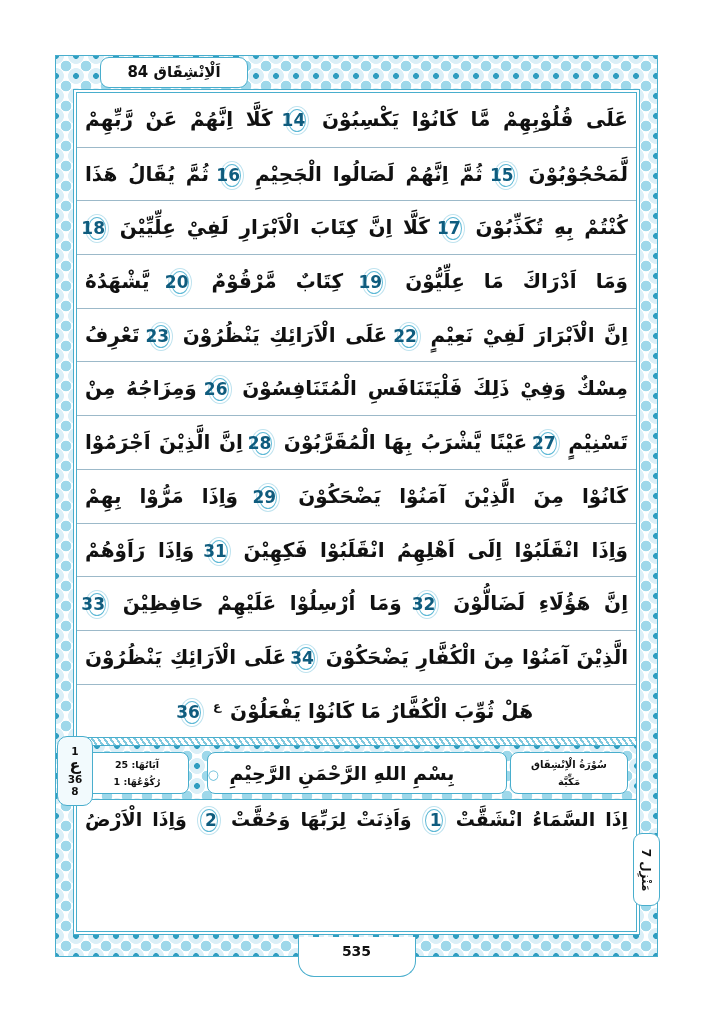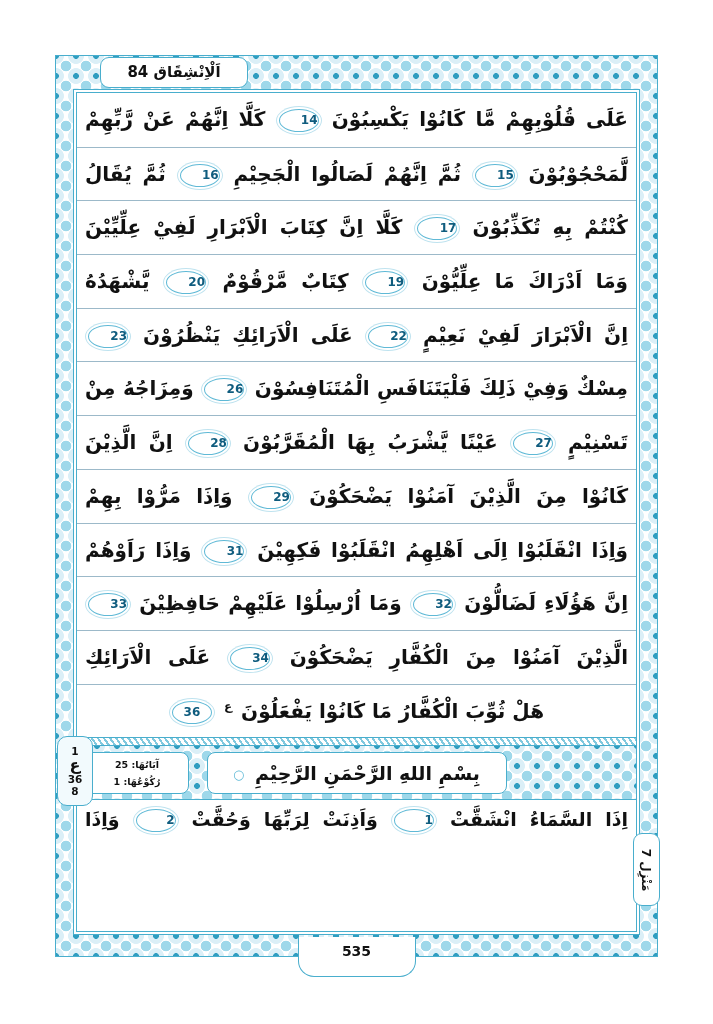--- a/index.html
+++ b/index.html
@@ -42,41 +42,41 @@
     box-sizing:border-box;height:53.7px;line-height:53.7px;padding:0 8px;
     font-weight:bold;font-size:20px;color:var(--text);
     text-align:justify;text-align-last:justify;overflow:hidden;
   }
   .main-area .line + .line{border-top:1px solid var(--rule);}
   .lower-area .line{height:39.5px;line-height:39.5px;font-size:19px;}
   .lower-area .line + .line{border-top:1px solid var(--rule);}
   .line.center{text-align:center;text-align-last:center;}
 
   .verse-medallion{
-    display:inline-block;width:40px;height:23px;box-sizing:border-box;margin:0 3px;
+    display:inline-block;width:18px;height:23px;box-sizing:border-box;margin:0 3px;
     border:1.4px solid var(--verse-circle);border-radius:50%;background:#ffffff;
     box-shadow:0 0 0 2px #ffffff, 0 0 0 3px var(--accent-light);
-    font-size:12px;line-height:20px;text-align:center;vertical-align:middle;
+    font-size:17px;line-height:20px;text-align:center;vertical-align:middle;
     color:#0f5c7e;font-weight:bold;
   }
   .ain-mark{font-size:12px;vertical-align:super;line-height:normal;margin:0 2px;}
 
   .hatch{
     height:9px;box-sizing:border-box;
     border-top:1px solid var(--accent);border-bottom:1px solid var(--accent);
     background:repeating-linear-gradient(55deg,#7fc8de 0 2px,#ffffff 2px 5px);
   }
   .surah-band{position:relative;height:54px;box-sizing:border-box;border-bottom:1px solid var(--accent);}
   .cart{
     position:absolute;top:6px;box-sizing:border-box;background:#ffffff;
     border:1px solid var(--accent);border-radius:8px;color:var(--text);
   }
   .cart-name{right:8px;width:118px;height:42px;text-align:center;font-size:10px;font-weight:bold;line-height:1.7;padding-top:3px;}
   .cart-ayat{left:8px;width:104px;height:42px;text-align:center;font-size:9.5px;font-weight:bold;line-height:1.8;padding-top:3px;}
-  .cart-bismillah{left:50%;transform:translateX(-50%);width:300px;height:42px;text-align:center;font-size:19px;font-weight:bold;line-height:40px;white-space:nowrap;}
+  .cart-bismillah{left:50%;transform:translateX(-50%);width:300px;height:42px;text-align:left;font-size:19px;font-weight:bold;line-height:40px;white-space:nowrap;}
   .bismillah-circle{color:var(--verse-circle);font-size:13px;vertical-align:middle;margin-right:4px;}
 
   .tab{
     position:absolute;background:#ffffff;border:1.5px solid var(--accent);
     text-align:center;font-weight:bold;color:var(--text);box-sizing:border-box;z-index:3;
   }
   .surah-tab{left:100px;top:57px;width:148px;height:31px;border-radius:9px;font-size:15px;line-height:28px;}
   .juz-tab{right:92px;top:55px;width:132px;height:33px;border-radius:10px;font-size:16px;line-height:30px;}
   .page-tab{left:50%;transform:translateX(-50%);bottom:47px;width:118px;height:40px;border-top:none;border-radius:0 0 16px 16px;font-size:14px;line-height:28px;}
 
@@ -114,20 +114,24 @@
           <div class="line"><span class="txt">كَانُوْا مِنَ الَّذِيْنَ آمَنُوْا يَضْحَكُوْنَ</span> <span class="verse-medallion">29</span> <span class="txt">وَاِذَا مَرُّوْا بِهِمْ يَتَغَامَزُوْنَ</span>  </div>
           <div class="line"><span class="txt">وَاِذَا انْقَلَبُوْا اِلَى اَهْلِهِمُ انْقَلَبُوْا فَكِهِيْنَ</span> <span class="verse-medallion">31</span> <span class="txt">وَاِذَا رَاَوْهُمْ قَالُوْا</span> </div>
           <div class="line"><span class="txt">اِنَّ هَؤُلَاءِ لَضَالُّوْنَ</span> <span class="verse-medallion">32</span> <span class="txt">وَمَا اُرْسِلُوْا عَلَيْهِمْ حَافِظِيْنَ</span> <span class="verse-medallion">33</span>  </div>
           <div class="line"><span class="txt">الَّذِيْنَ آمَنُوْا مِنَ الْكُفَّارِ يَضْحَكُوْنَ</span> <span class="verse-medallion">34</span> <span class="txt">عَلَى الْاَرَائِكِ يَنْظُرُوْنَ</span>  </div>
           <div class="line center"><span class="txt">هَلْ ثُوِّبَ الْكُفَّارُ مَا كَانُوْا يَفْعَلُوْنَ</span> <span class="ain-mark">ع</span> <span class="verse-medallion">36</span> </div>
         </div>
 
       <div class="hatch"></div>
 
       <div class="surah-band pattern">
+        <div class="cart cart-name">
+          <div>سُوْرَةُ الْاِنْشِقَاق</div>
+          <div>مَكِّيَّة</div>
+        </div>
         <div class="cart cart-bismillah">
           <span>بِسْمِ اللهِ الرَّحْمَنِ الرَّحِيْمِ</span>
           <span class="bismillah-circle">○</span>
         </div>
         <div class="cart cart-ayat">
           <div>آيَاتُهَا: 25</div>
           <div>رُكُوْعُهَا: 1</div>
         </div>
       </div>
 

